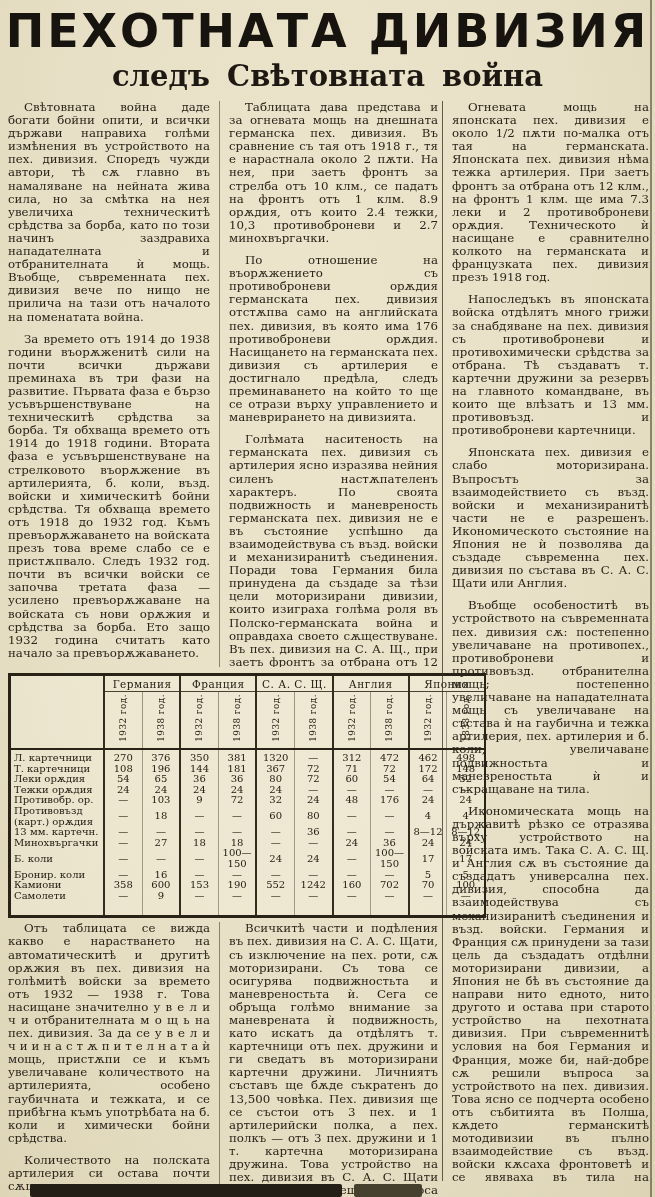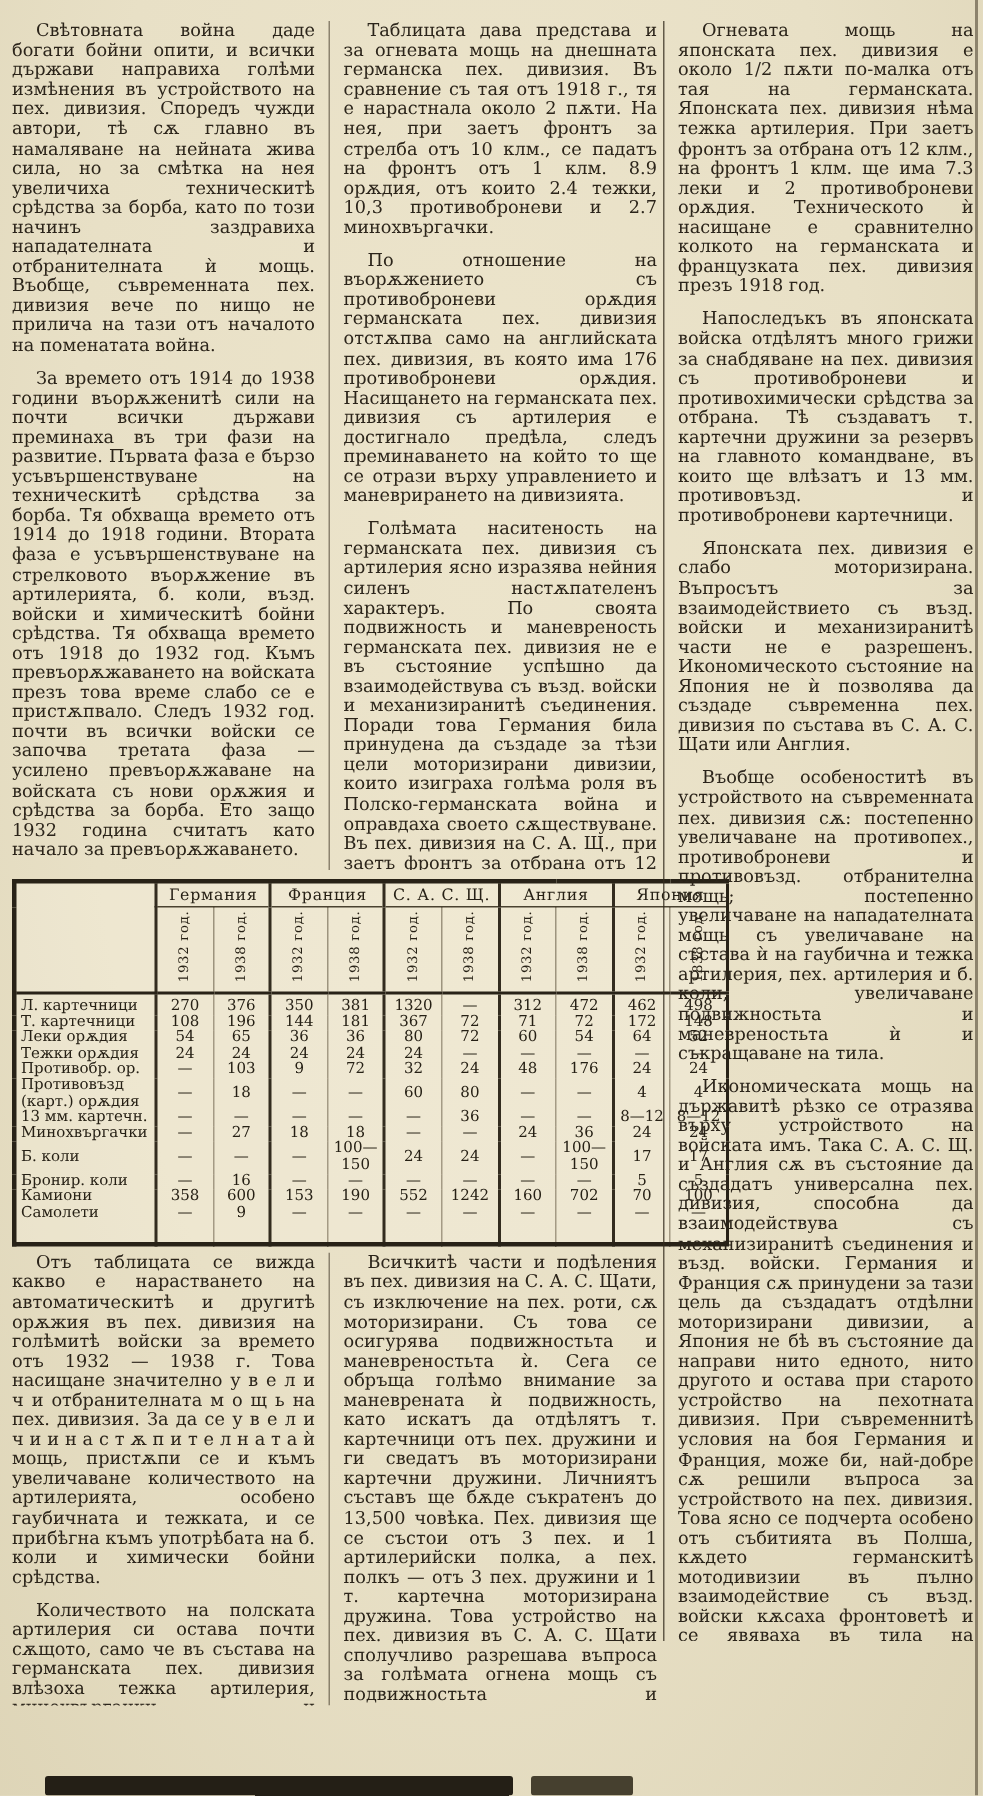--- a/index.html
+++ b/index.html
@@ -88,20 +88,22 @@
   .bar-a{width:312px;background:#241f16;border-radius:2px;}
   .bar-b{width:68px;background:#46402f;margin-left:12px;border-radius:2px;}
 </style>
 </head>
 <body>
 
 <div class="page">
   <div class="edge-right"></div>
 
   <div class="masthead">
+    <div class="title">ПЕХОТНАТА ДИВИЗИЯ</div>
+    <div class="subtitle">следъ Свѣтовната война</div>
   </div>
 
   <div class="main">
     <div class="left-wrap">
 
       <div class="cols top-cols">
         <div class="col c1">
             <p class="para">Свѣтовната война даде богати бойни опити, и всички държави направиха голѣми измѣнения въ устройството на пех. дивизия. Споредъ чужди автори, тѣ сѫ главно въ намаляване на нейната жива сила, но за смѣтка на нея увеличиха техническитѣ срѣдства за борба, като по този начинъ заздравиха нападателната и отбранителната ѝ мощь. Въобще, съвременната пех. дивизия вече по нищо не прилича на тази отъ началото на поменатата война.</p>
             <p class="para">За времето отъ 1914 до 1938 години въорѫженитѣ сили на почти всички държави преминаха въ три фази на развитие. Първата фаза е бързо усъвършенствуване на техническитѣ срѣдства за борба. Тя обхваща времето отъ 1914 до 1918 години. Втората фаза е усъвършенствуване на стрелковото въорѫжение въ артилерията, б. коли, възд. войски и химическитѣ бойни срѣдства. Тя обхваща времето отъ 1918 до 1932 год. Къмъ превъорѫжаването на войската презъ това време слабо се е пристѫпвало. Следъ 1932 год. почти въ всички войски се започва третата фаза — усилено превъорѫжаване на войската съ нови орѫжия и срѣдства за борба. Ето защо 1932 година считатъ като начало за превъорѫжаването.</p>
           </div>

